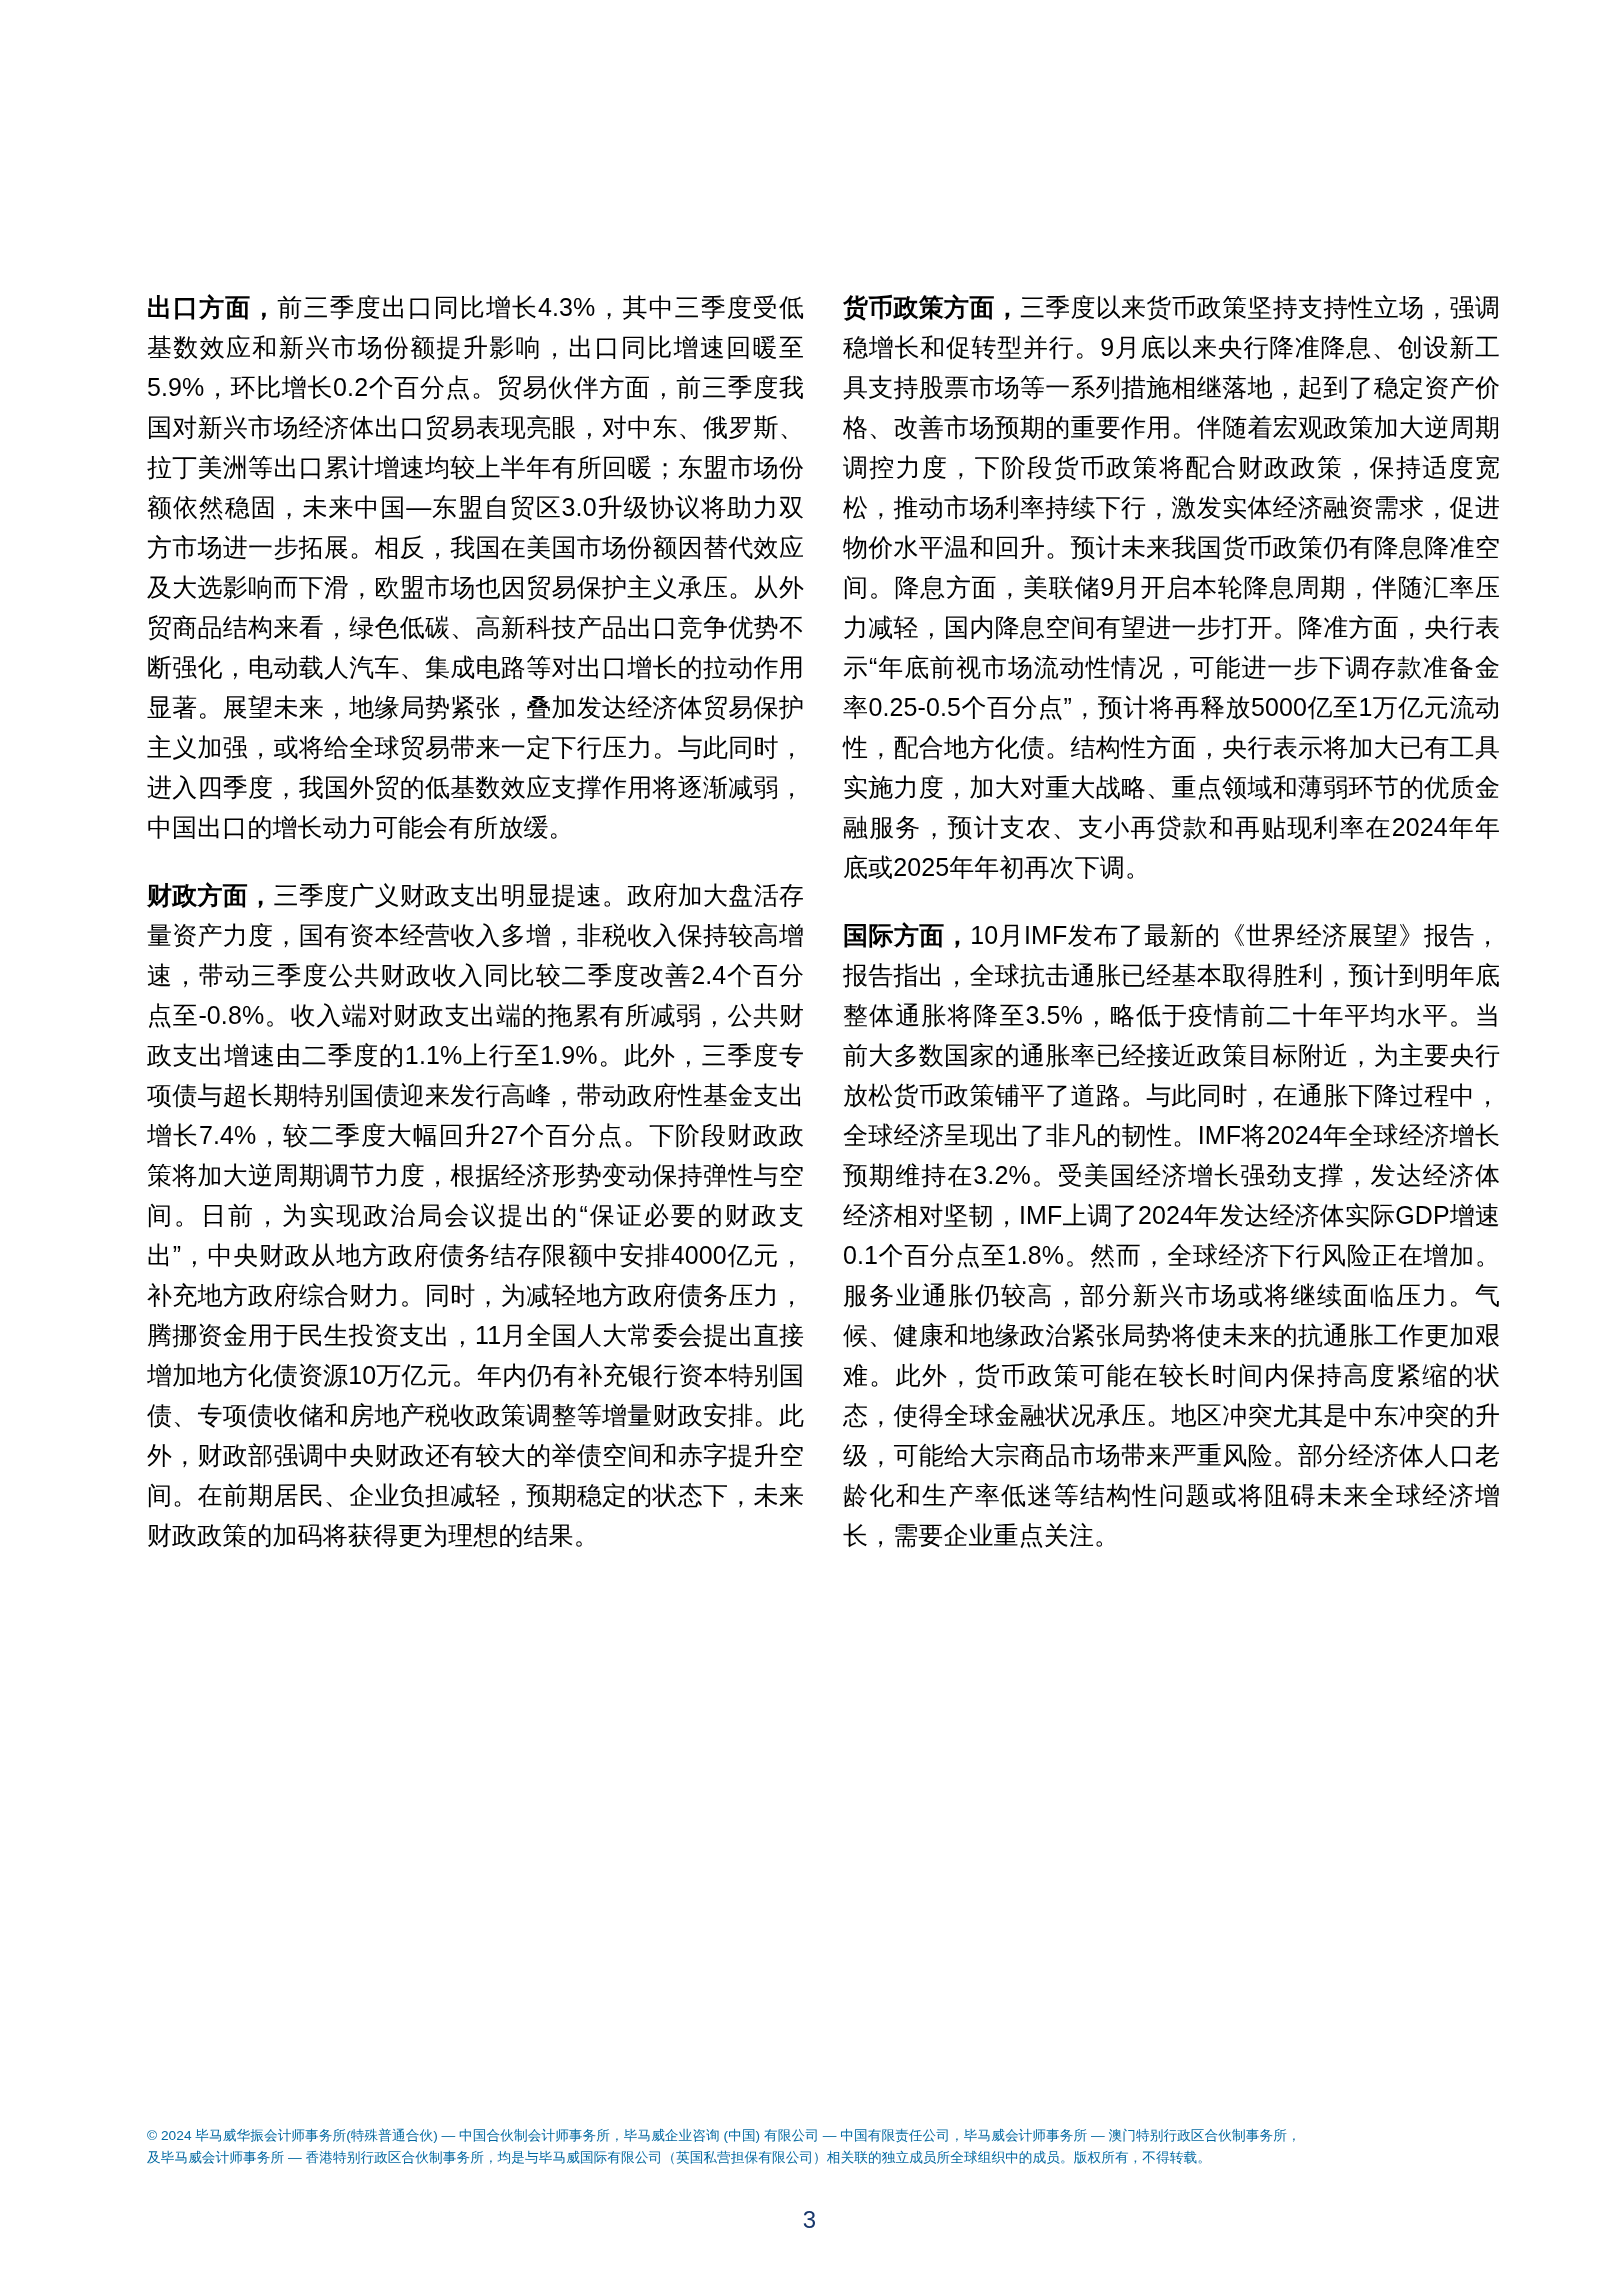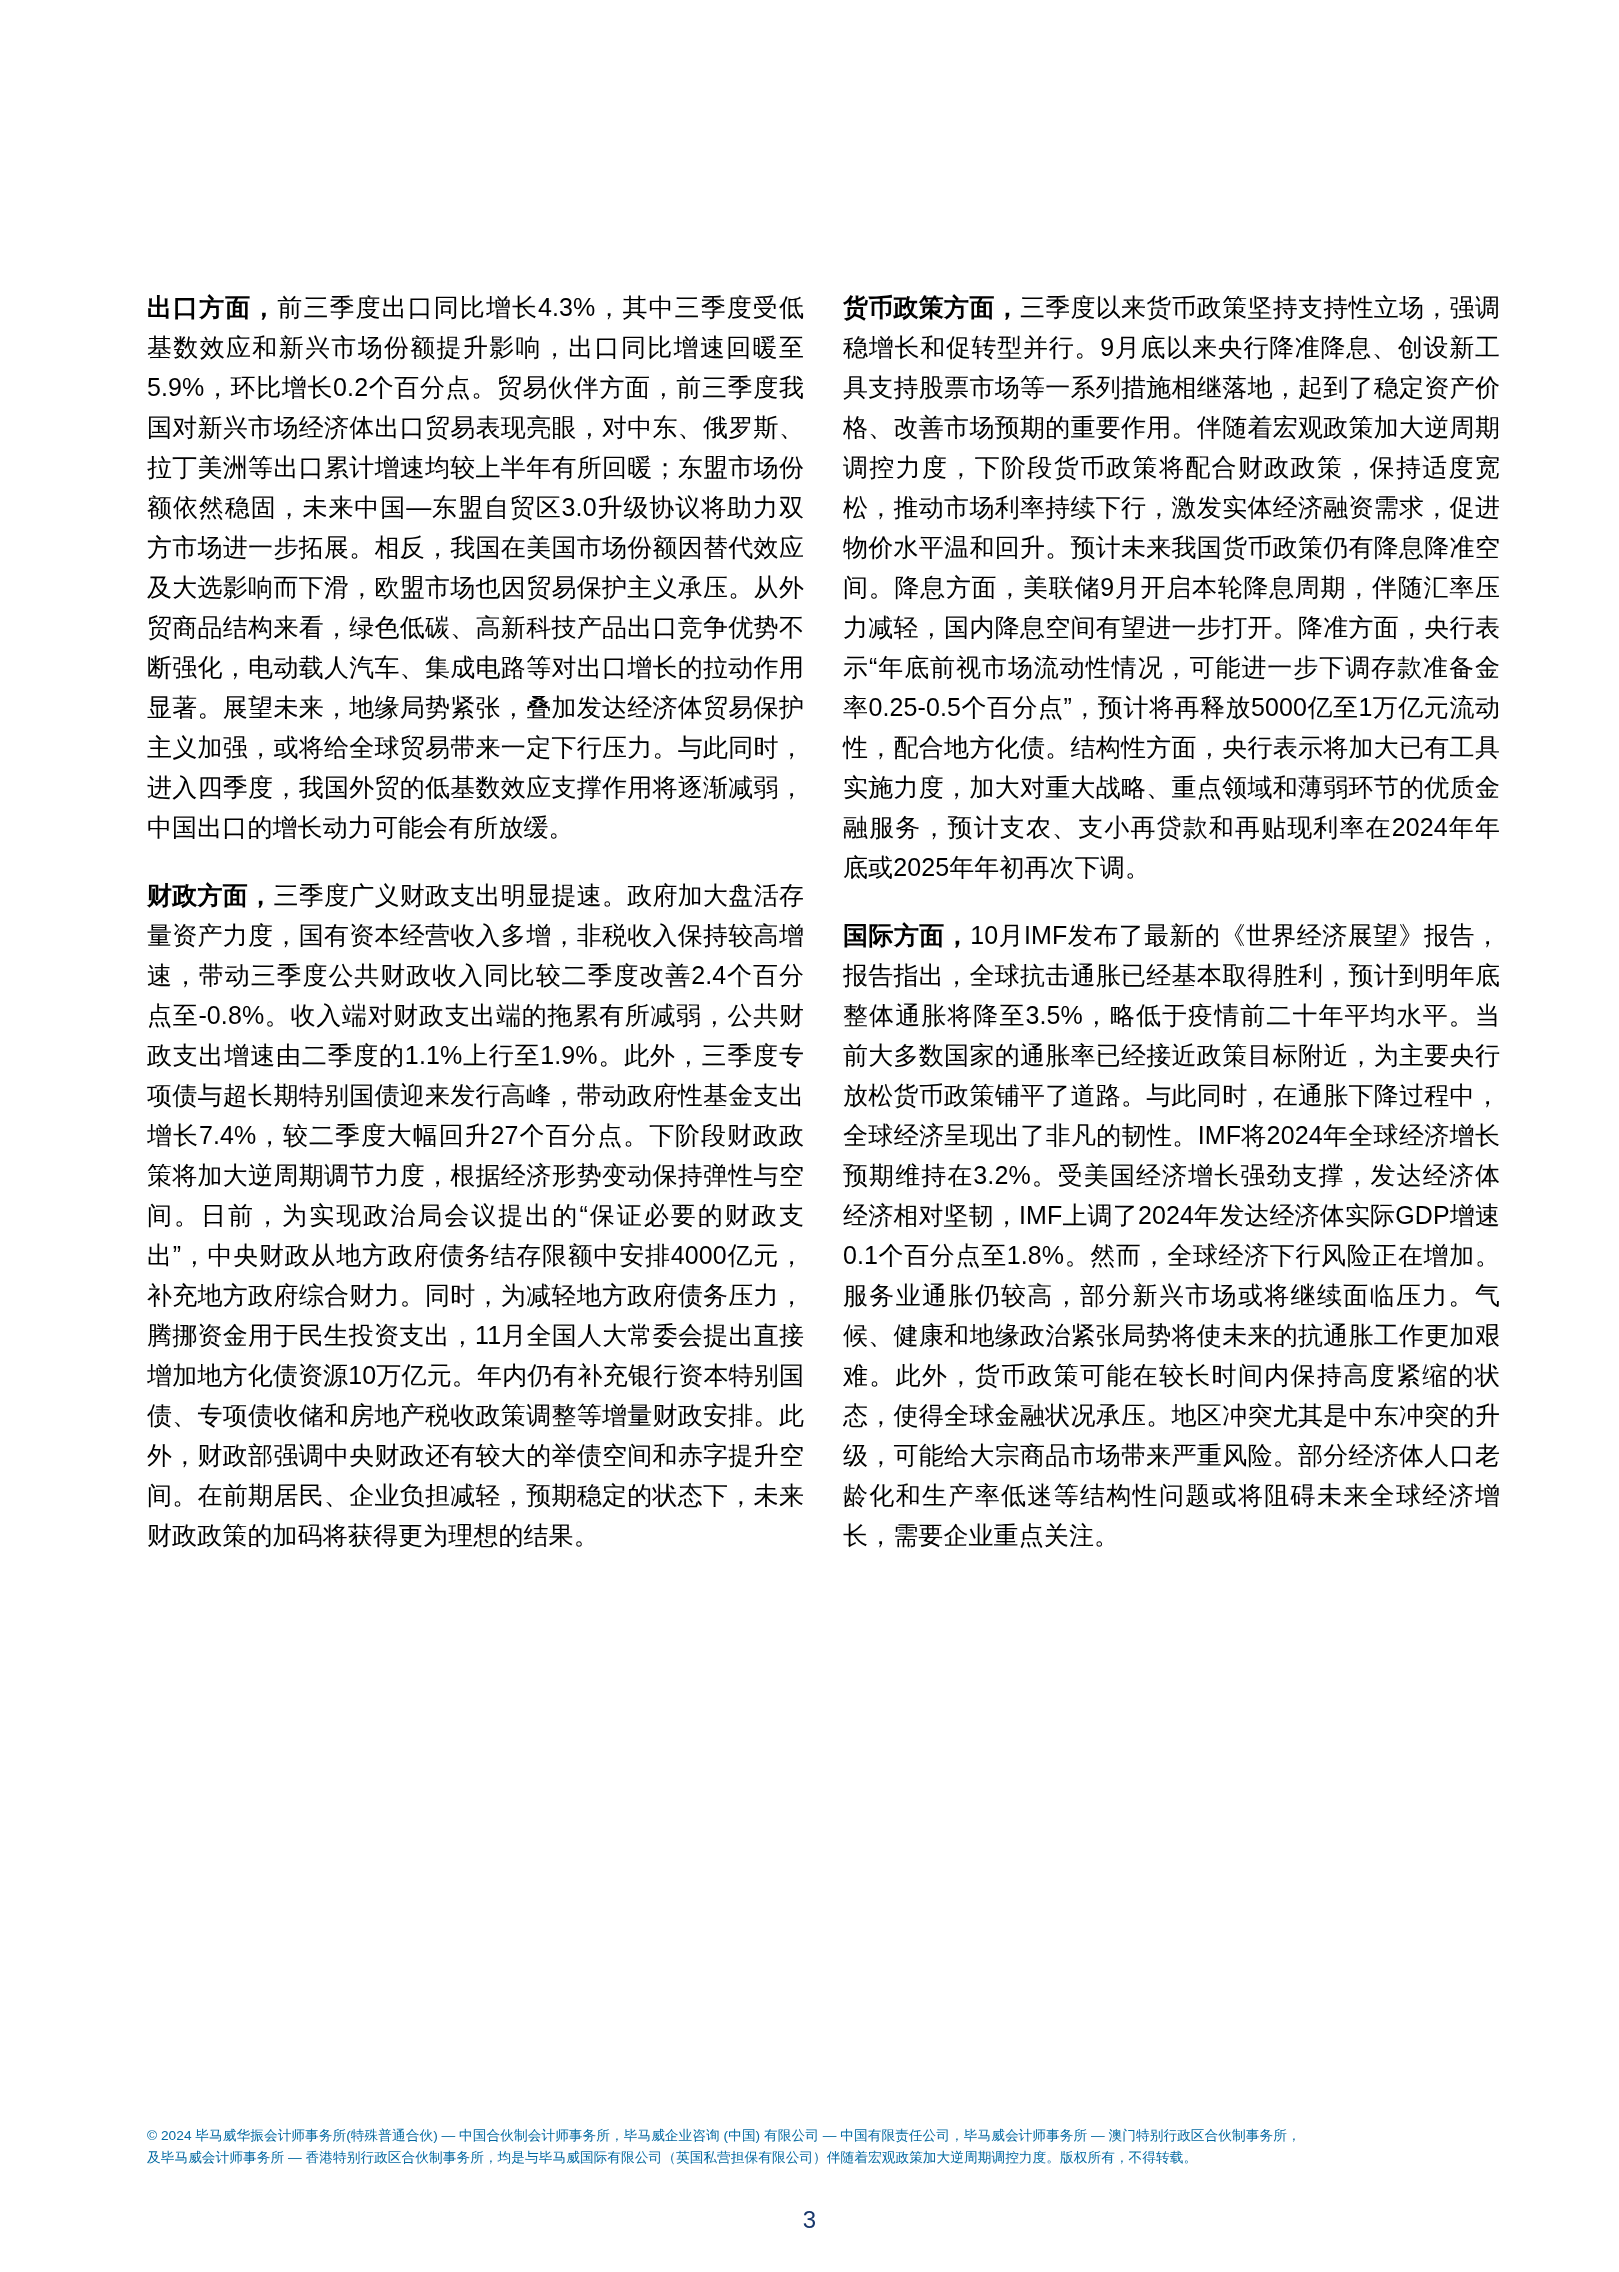--- a/index.html
+++ b/index.html
@@ -101,19 +101,19 @@
     <div class="column">
       <p class="para"><span class="lead">货币政策方面，</span><span>三季度以来货币政策坚持支持性立场，强调稳增长和促转型并行。9月底以来央行降准降息、创设新工具支持股票市场等一系列措施相继落地，起到了稳定资产价格、改善市场预期的重要作用。伴随着宏观政策加大逆周期调控力度，下阶段货币政策将配合财政政策，保持适度宽松，推动市场利率持续下行，激发实体经济融资需求，促进物价水平温和回升。预计未来我国货币政策仍有降息降准空间。降息方面，美联储9月开启本轮降息周期，伴随汇率压力减轻，国内降息空间有望进一步打开。降准方面，央行表示“年底前视市场流动性情况，可能进一步下调存款准备金率0.25-0.5个百分点”，预计将再释放5000亿至1万亿元流动性，配合地方化债。结构性方面，央行表示将加大已有工具实施力度，加大对重大战略、重点领域和薄弱环节的优质金融服务，预计支农、支小再贷款和再贴现利率在2024年年底或2025年年初再次下调。</span></p>
 
       <p class="para"><span class="lead">国际方面，</span><span>10月IMF发布了最新的《世界经济展望》报告，报告指出，全球抗击通胀已经基本取得胜利，预计到明年底整体通胀将降至3.5%，略低于疫情前二十年平均水平。当前大多数国家的通胀率已经接近政策目标附近，为主要央行放松货币政策铺平了道路。与此同时，在通胀下降过程中，全球经济呈现出了非凡的韧性。IMF将2024年全球经济增长预期维持在3.2%。受美国经济增长强劲支撑，发达经济体经济相对坚韧，IMF上调了2024年发达经济体实际GDP增速0.1个百分点至1.8%。然而，全球经济下行风险正在增加。服务业通胀仍较高，部分新兴市场或将继续面临压力。气候、健康和地缘政治紧张局势将使未来的抗通胀工作更加艰难。此外，货币政策可能在较长时间内保持高度紧缩的状态，使得全球金融状况承压。地区冲突尤其是中东冲突的升级，可能给大宗商品市场带来严重风险。部分经济体人口老龄化和生产率低迷等结构性问题或将阻碍未来全球经济增长，需要企业重点关注。</span></p>
     </div>
 
   </div>
 
   <div class="footer">
     <div class="footer-line">© 2024 毕马威华振会计师事务所(特殊普通合伙) — 中国合伙制会计师事务所，毕马威企业咨询 (中国) 有限公司 — 中国有限责任公司，毕马威会计师事务所 — 澳门特别行政区合伙制事务所，</div>
-    <div class="footer-line">及毕马威会计师事务所 — 香港特别行政区合伙制事务所，均是与毕马威国际有限公司（英国私营担保有限公司）伴随着宏观政策加大逆周期调控力度。版权所有，不得转载。</div>
+    <div class="footer-line">及毕马威会计师事务所 — 香港特别行政区合伙制事务所，均是与毕马威国际有限公司（英国私营担保有限公司）相关联的独立成员所全球组织中的成员。版权所有，不得转载。</div>
   </div>
 
   <div class="page-number">3</div>
 
 </div>
 
 
 </body></html>

